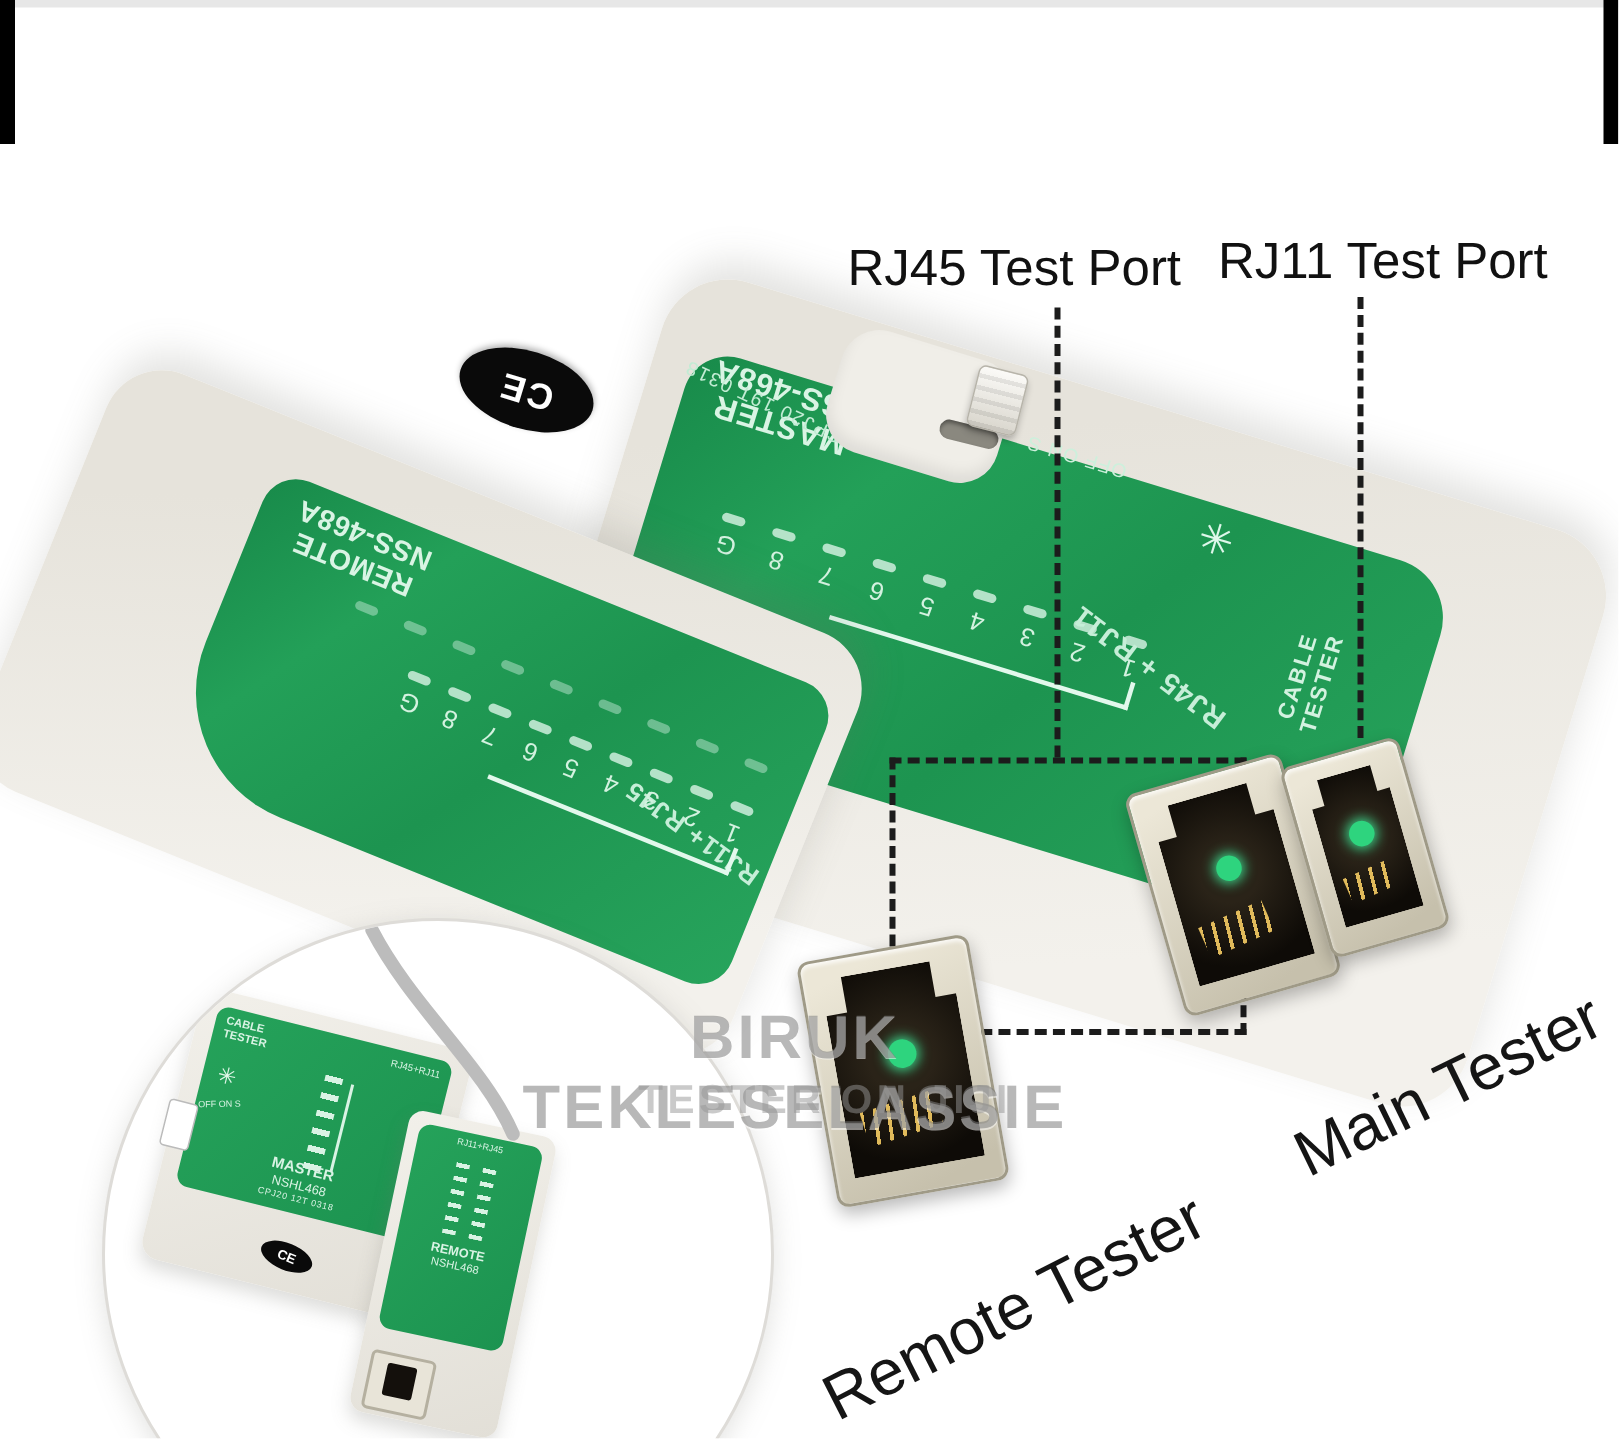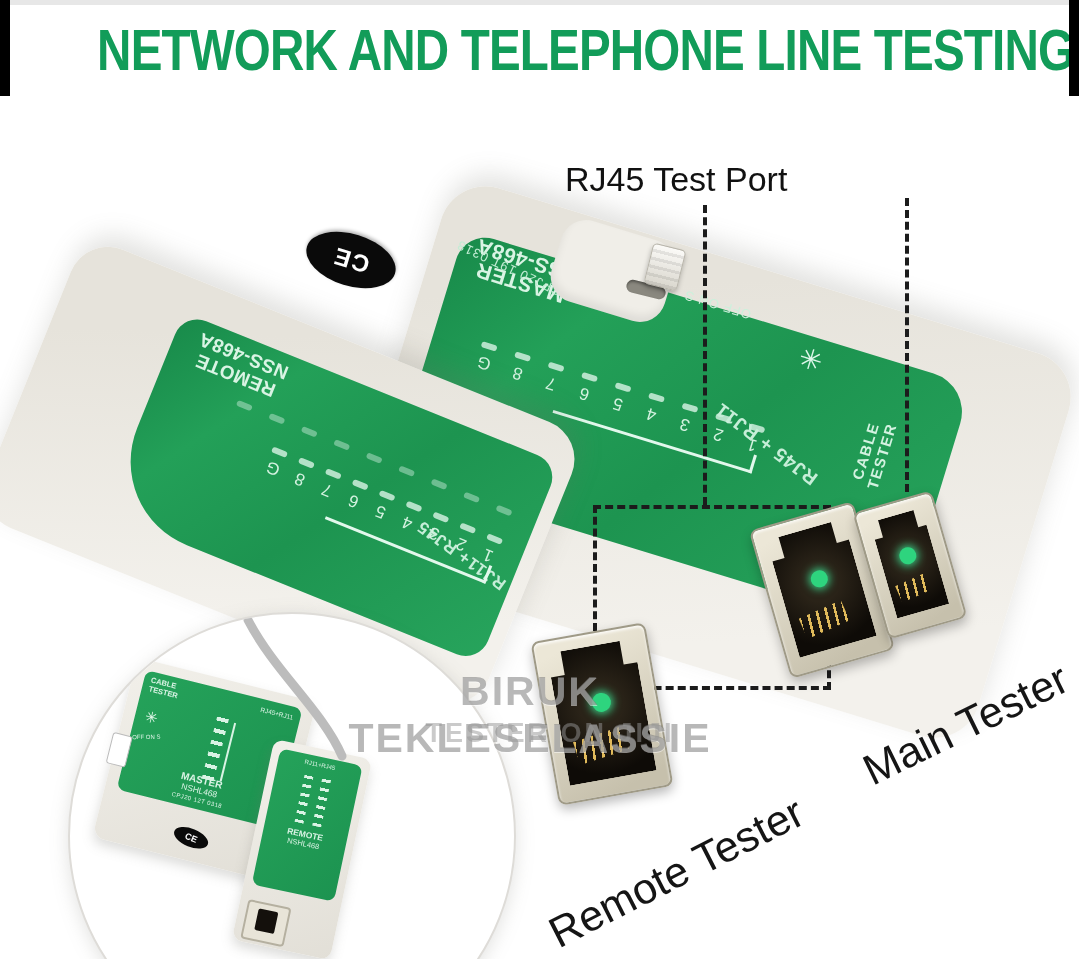--- a/index.html
+++ b/index.html
@@ -121,23 +121,20 @@
   .cable-svg{position:absolute;left:0;top:0;z-index:2;}
 </style>
 </head>
 <body>
 
 <div class="stage">
 
   <div class="top-strip"></div>
   <div class="edge-bar left"></div>
   <div class="edge-bar right"></div>
-  <div class="banner">
-    <h1>NETWORK AND TELEPHONE LINE TESTING</h1>
-  </div>
 
   <div class="device device-main">
     <div class="glabel glabel-main">
       <div class="model-block" style="right:16px;bottom:0;">
         <div>MASTER</div>
         <div>NSS-468A</div>
       </div>
       <div class="serial" style="right:-4px;bottom:16px;transform:rotate(8deg);">CPJ20 19T 0318</div>
       <div class="bracket" style="left:185px;top:106px;width:205px;"></div>
       <div class="led-row" style="left:180px;top:124px;">
@@ -272,20 +269,21 @@
       <div class="green-dot" style="width:19px;height:19px;"></div>
       <div class="pins"></div>
     </div>
   </div>
 
   <div class="dash-v" style="left:703px;top:205px;height:300px;"></div>
   <div class="dash-v" style="left:905px;top:198px;height:294px;"></div>
   <div class="dash-rect"></div>
 
   <div class="anno" style="left:565px;top:160px;text-align:right;">RJ45 Test Port</div>
+  <div class="anno" style="left:812px;top:155px;">RJ11 Test Port</div>
 
   <div class="wm1">BIRUK TEKLESELASSIE</div>
   <div class="wm2">TESTER ON JIJI</div>
 
   <div class="inset-circle">
     <svg class="cable-svg" width="444" height="444" viewBox="0 0 444 444">
       <path d="M 178 6 C 205 58 252 96 272 142" fill="none" stroke="#bcbcbc" stroke-width="9" stroke-linecap="round"></path>
     </svg>
     <div class="mini mini-main">
       <div class="mini-glabel mg-main">

